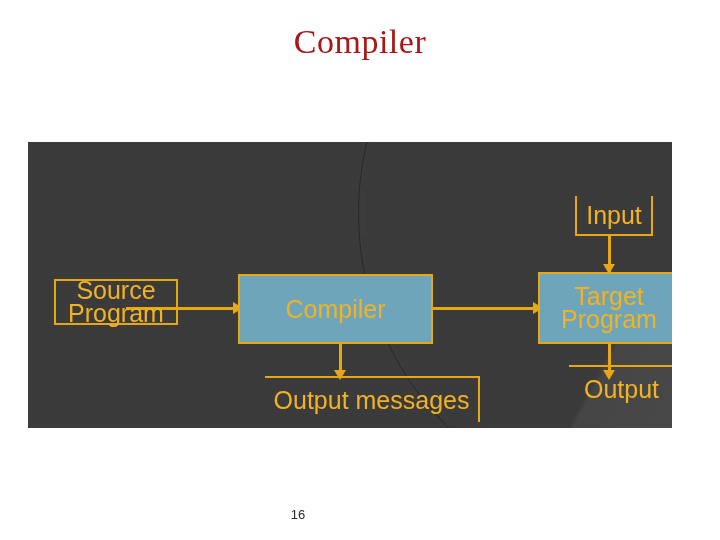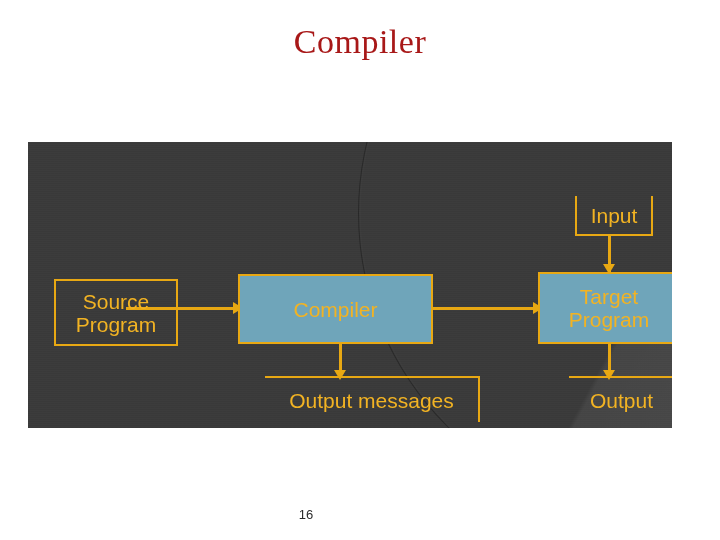--- a/index.html
+++ b/index.html
@@ -73,21 +73,21 @@
     width: 180px;
     height: 150px;
     background: linear-gradient(118deg, rgba(255,255,255,0.00) 40%, rgba(255,255,255,0.055) 42%, rgba(255,255,255,0.075) 100%);
     pointer-events: none;
   }
 
   
   .node-text {
     color: #F2B323;
     font-family: "Liberation Sans", sans-serif;
-    font-size: 21px;
+    font-size: 25px;
     line-height: 23px;
     text-align: center;
     white-space: pre-line;
   }
 
   
   .box {
     position: absolute;
     box-sizing: border-box;
     display: flex;
@@ -96,21 +96,21 @@
   }
   .box-outline {
     border: 2px solid #E8A813;
     background: transparent;
   }
   .box-filled {
     border: 2px solid #E8A813;
     background: #6FA5BA;
   }
 
-  #node-source-program { left: 26px; top: 137px; width: 124px; height: 67px; }
+  #node-source-program { left: 26px; top: 137px; width: 124px; height: 46px; }
   #node-compiler       { left: 210px; top: 132px; width: 195px; height: 70px; }
   #node-target-program { left: 510px; top: 130px; width: 142px; height: 72px; }
 
   
   .label-open {
     position: absolute;
     box-sizing: border-box;
     display: flex;
     align-items: center;
     justify-content: center;
@@ -123,21 +123,21 @@
     border-bottom: 2px solid #E8A813;
   }
   
   #node-error-messages {
     left: 237px; top: 234px; width: 215px; height: 46px;
     border-top: 2px solid #E8A813;
     border-right: 2px solid #E8A813;
   }
   
   #node-output {
-    left: 541px; top: 234px; width: 107px; height: 46px;
+    left: 541px; top: 223px; width: 107px; height: 46px;
     border-top: 2px solid #E8A813;
     border-right: 2px solid #E8A813;
   }
 
   
   .line-h {
     position: absolute;
     height: 3px;
     background: #E8A813;
   }
@@ -180,21 +180,20 @@
   
   #page-number {
     position: absolute;
     left: 0;
     top: 507px;
     width: 596px;
     text-align: center;
     font-family: "Liberation Sans", sans-serif;
     font-size: 13px;
     color: #2b2b2b;
-    margin-left: 8px;
   }
 </style>
 </head>
 <body>
 
 <div id="slide-title">Compiler</div>
 
 <div id="diagram-panel">
 
   <div id="panel-texture"></div>

